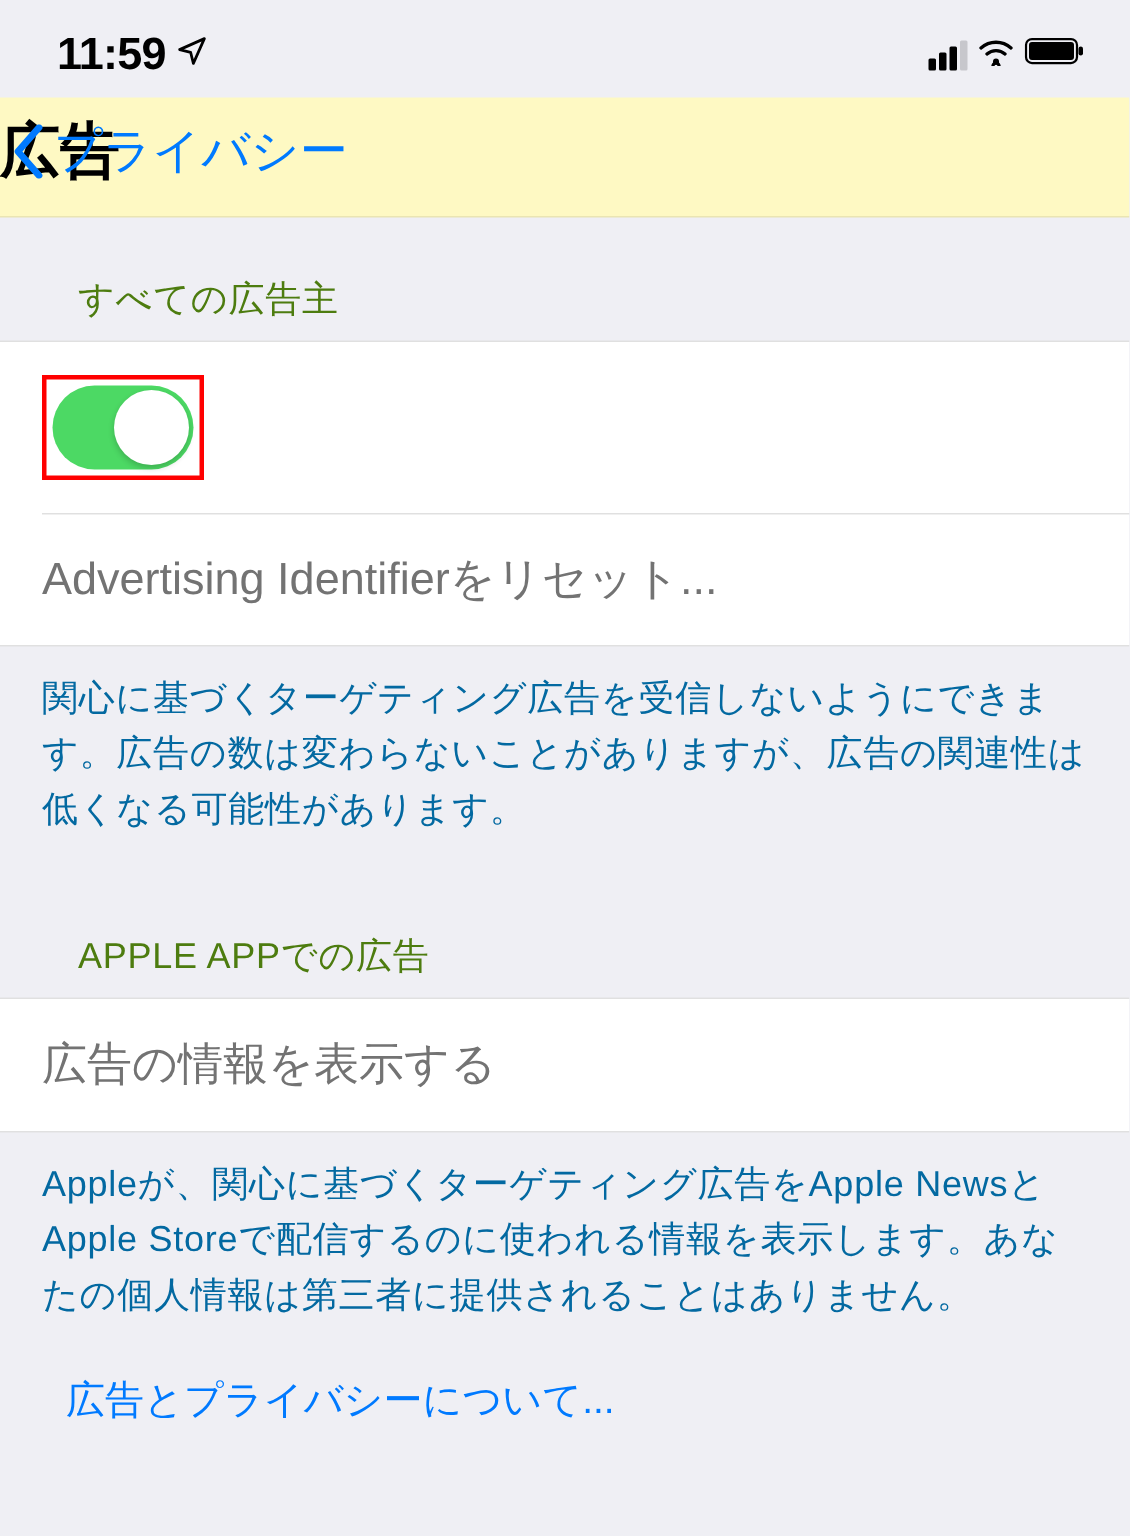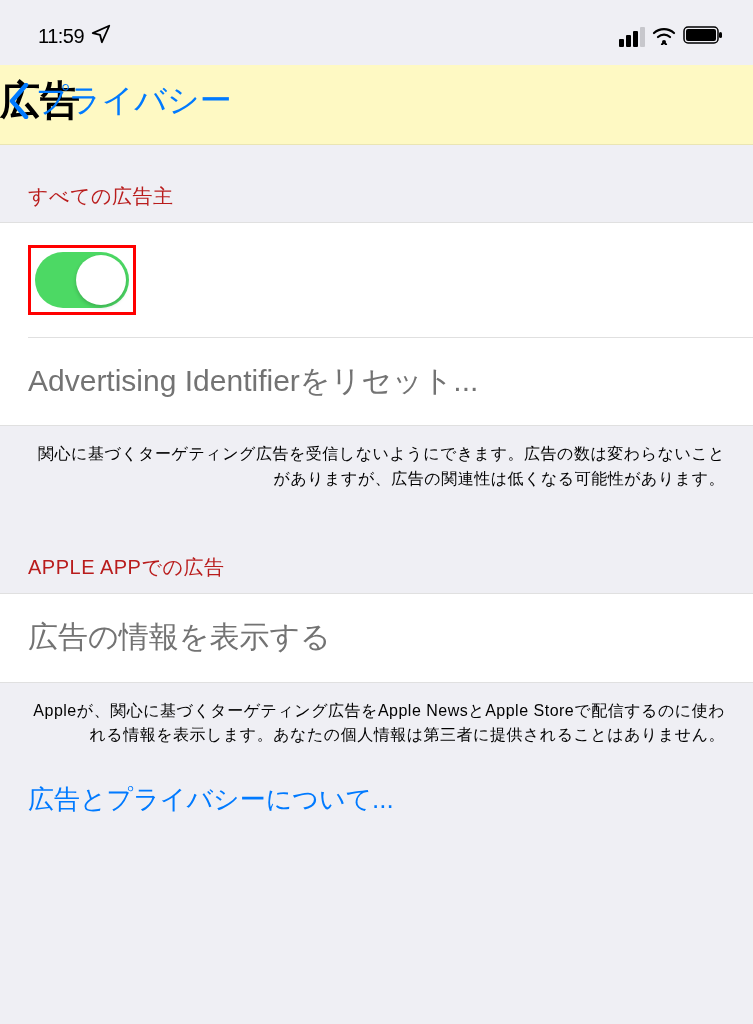--- a/index.html
+++ b/index.html
@@ -21,22 +21,22 @@
       align-items: center;
       padding: 18px 28px 10px 38px;
       height: 65px;
     }
     .status-left {
       display: flex;
       align-items: center;
       gap: 4px;
     }
     .time {
-      font-size: 20px;
-      font-weight: 400;
+      font-size: 30px;
+      font-weight: 700;
       letter-spacing: -0.5px;
     }
     .location-icon {
       font-size: 22px;
       margin-left: 2px;
     }
     .status-right {
       display: flex;
       align-items: center;
       gap: 6px;
@@ -85,23 +85,24 @@
       position: absolute;
       left: 0;
       right: 0;
       text-align: left;
       font-size: 40px;
       font-weight: 600;
       pointer-events: none;
     }
     .section-header {
       padding: 38px 28px 12px 28px;
-      color: #b91c1c;
-      font-size: 20px;
+      color: #4d7c0f;
+      font-size: 24px;
       letter-spacing: 0.5px;
+      margin-left: 24px;
     }
     .section-header.compact {
       padding-top: 62px;
     }
     .cell-group {
       background: #fff;
       border-top: 1px solid rgba(0,0,0,0.12);
       border-bottom: 1px solid rgba(0,0,0,0.12);
     }
     .cell {
@@ -140,28 +141,27 @@
       right: 3px;
       top: 3px;
       width: 50px;
       height: 50px;
       background: #fff;
       border-radius: 50%;
       box-shadow: 0 2px 4px rgba(0,0,0,0.2);
     }
     .footer-text {
       padding: 16px 28px 0 28px;
-      color: #000000;
-      font-size: 16px;
+      color: #0369a1;
+      font-size: 24px;
       line-height: 1.55;
       letter-spacing: 0.5px;
-      text-align: right;
     }
     .footer-link {
-      padding: 34px 28px 0 28px;
+      padding: 34px 28px 0 44px;
       color: #007aff;
       font-size: 26px;
       cursor: pointer;
     }
   </style>
 </head>
 <body>
 
 <div class="status-bar">
   <div class="status-left">

